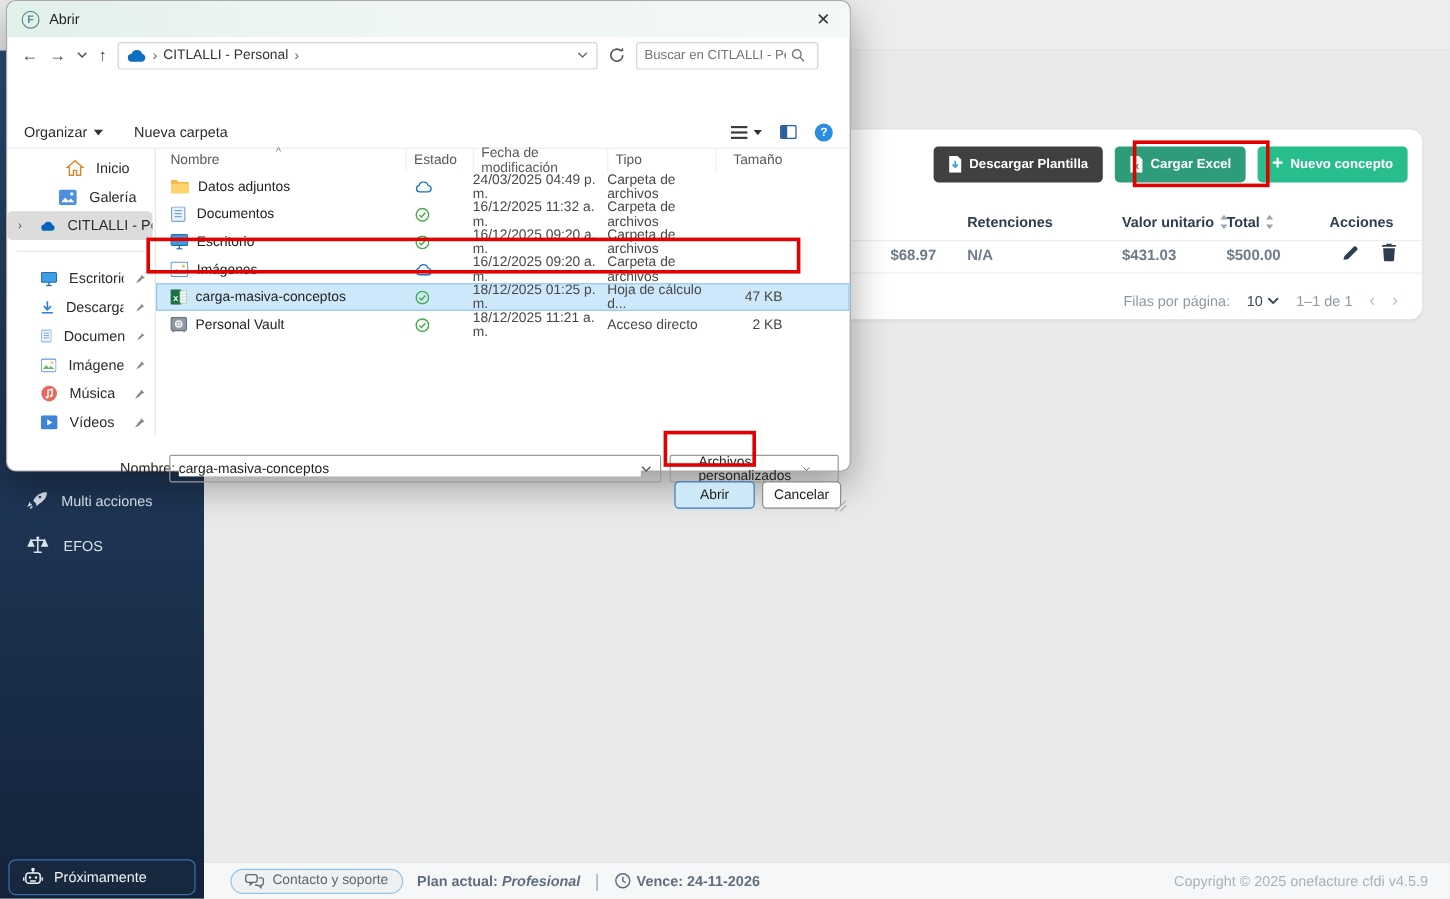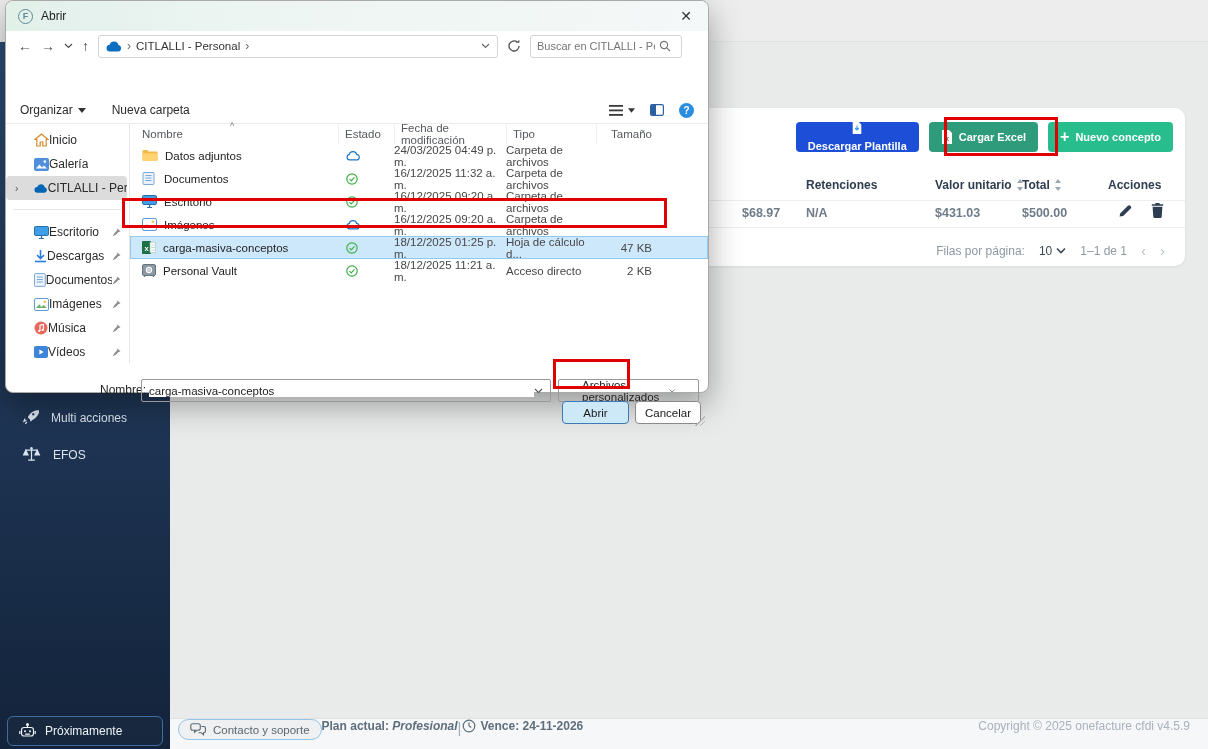--- a/index.html
+++ b/index.html
@@ -16,34 +16,34 @@
   .hdr-chevron { position:absolute; right:12px; top:14px; }
 
   .app-sidebar { position:absolute; left:0; top:0; bottom:0; width:170px; background:linear-gradient(180deg,#2e5077 0%, #21395a 45%, #13233a 100%); z-index:0; }
   .side-items { position:absolute; top:399px; left:0; right:0; }
   .side-item { display:flex; align-items:center; gap:12px; padding:10px 0 10px 22px; color:#dbe4ee; font-size:12px; cursor:pointer; }
   .proximamente { position:absolute; left:7px; bottom:3px; width:156px; height:30px; border:1px solid #3e6da6; border-radius:6px; display:flex; align-items:center; gap:9px; padding-left:11px; color:#eef3f8; font-size:12px; background:rgba(255,255,255,0.02); }
 
   .card { position:absolute; left:190px; top:108px; width:995px; height:158px; background:#fff; border-radius:10px; box-shadow:0 1px 3px rgba(0,0,0,.08); z-index:1; }
   .btn-row { position:absolute; top:14px; right:12px; display:flex; gap:10px; }
   .btn { height:30px; border-radius:4px; display:flex; align-items:center; gap:6px; padding:0 12px; color:#fff; font-size:11px; font-weight:bold; border:none; cursor:pointer; font-family:inherit; }
-  .btn-blue { background:#1d4ed8;flex-direction:column; }
+  .btn-blue { background:#404040; }
   .btn-teal { background:#2e9c7a; }
   .btn-green { background:#27bd8c; }
   .plus-glyph { font-size:16px; font-weight:bold; line-height:1; }
 
   .th { position:absolute; top:70px; font-size:12px; font-weight:bold; color:#2e3d4f; display:flex; align-items:center; gap:4px; }
   .td { position:absolute; top:98px; font-size:12.5px; color:#6e7b88;font-weight:bold; }
   .card-divider { position:absolute; left:0; right:0; border-top:1px solid #eceef0; }
   .action-icons { position:absolute; top:95px; display:flex; gap:18px; }
   .pager { position:absolute; top:127px; left:0; right:0; height:31px; display:flex; align-items:center; justify-content:flex-end; gap:14px; padding-right:20px; font-size:12px; color:#8d98a3; }
   .pager-select { display:flex; align-items:center; gap:4px; color:#3c4752; cursor:pointer; }
   .pg-chev { color:#b7bfc7; font-size:15px; cursor:pointer; }
 
-  .app-footer { position:absolute; left:170px; right:0; bottom:0; height:31px; background:#f6f7f8; border-top:1px solid #e1e1e1; display:flex; align-items:flex-start; padding-left:8px; z-index:1; }
+  .app-footer { position:absolute; left:170px; right:0; bottom:0; height:31px; background:#f6f7f8; border-top:1px solid #e1e1e1; display:flex; align-items:center; gap:12px; padding-left:22px; z-index:1; }
   .contact-pill { display:flex; align-items:center; gap:7px; border:1.5px solid #8ec3ea; border-radius:14px; padding:3px 11px; background:#eef0f2; color:#5b6770; font-size:11.5px; cursor:pointer; }
   .plan-txt { color:#5f6e7d; font-size:12px; font-weight:bold; }
   .plan-txt i { font-style:italic; }
   .foot-sep { color:#9fb0c0; font-size:15px; }
   .vence { display:flex; align-items:center; gap:5px; color:#5f6e7d; font-size:12px; font-weight:bold; }
   .copyright { margin-left:auto; padding-right:18px; color:#a9b1bc; font-size:12px; }
 
   
   .dialog { position:absolute; left:5px; top:0; width:704px; height:393px; background:#fff; border:1px solid #a9a9a9; border-radius:8px; box-shadow:0 12px 32px rgba(0,0,0,.35); z-index:10; }
   .dlg-titlebar { height:30px; display:flex; align-items:center; padding:0 12px; gap:8px; background:linear-gradient(90deg,#e2f0ea 0%, #edf5f2 35%, #f4f8f8 100%); border-radius:8px 8px 0 0; }
@@ -59,21 +59,21 @@
   .refresh-btn { cursor:pointer; }
   .search-box { width:152px; height:23px; border:1px solid #d4d4d4; border-radius:3px; display:flex; align-items:center; padding:0 6px; gap:4px; }
   .search-box input { border:none; outline:none; width:118px; font-size:11px; color:#555; font-family:inherit; background:transparent; }
   .dlg-toolbar { height:27px; display:flex; align-items:center; gap:26px; padding:0 14px; font-size:12px; color:#2b2b2b; border-bottom:1px solid #ececec;margin-top:36px; }
   .tb-item { display:flex; align-items:center; gap:5px; cursor:pointer; }
   .tb-right { margin-left:auto; display:flex; align-items:center; gap:15px; }
   .help-circle { width:15px; height:15px; border-radius:50%; background:#2b8de0; color:#fff; font-size:10px; font-weight:bold; display:flex; align-items:center; justify-content:center; }
 
   .dlg-main { display:flex; height:239px; }
   .dlg-side { width:124px; border-right:1px solid #e6e6e6; padding-top:4px; }
-  .tree-item { height:24px; display:flex; align-items:center; gap:0; padding-left:28px; font-size:12px; color:#2b2b2b; cursor:pointer; position:relative; }
+  .tree-item { height:24px; display:flex; align-items:center; gap:10px; padding-left:28px; font-size:12px; color:#2b2b2b; cursor:pointer; position:relative;justify-content:center; }
   .tree-item.sel { background:#dcdcdc; border-radius:4px; margin-right:2px; }
   .tree-expander { position:absolute; left:9px; font-size:10px; color:#555; }
   .tree-pin { margin-left:auto; margin-right:8px; }
   .tree-div { border-top:1px solid #e4e4e4; margin:9px 8px 10px 8px; }
   .tree-label { white-space:nowrap; overflow:hidden; }
 
   .dlg-list { flex:1; padding-top:0; }
   .cols { display:flex; height:20px; align-items:center; font-size:11.5px; color:#55595e; padding-left:12px; }
   .colh { display:flex; align-items:center; cursor:pointer; position:relative; height:100%; }
   .colh + .colh { border-left:1px solid #efefef; padding-left:6px; }

